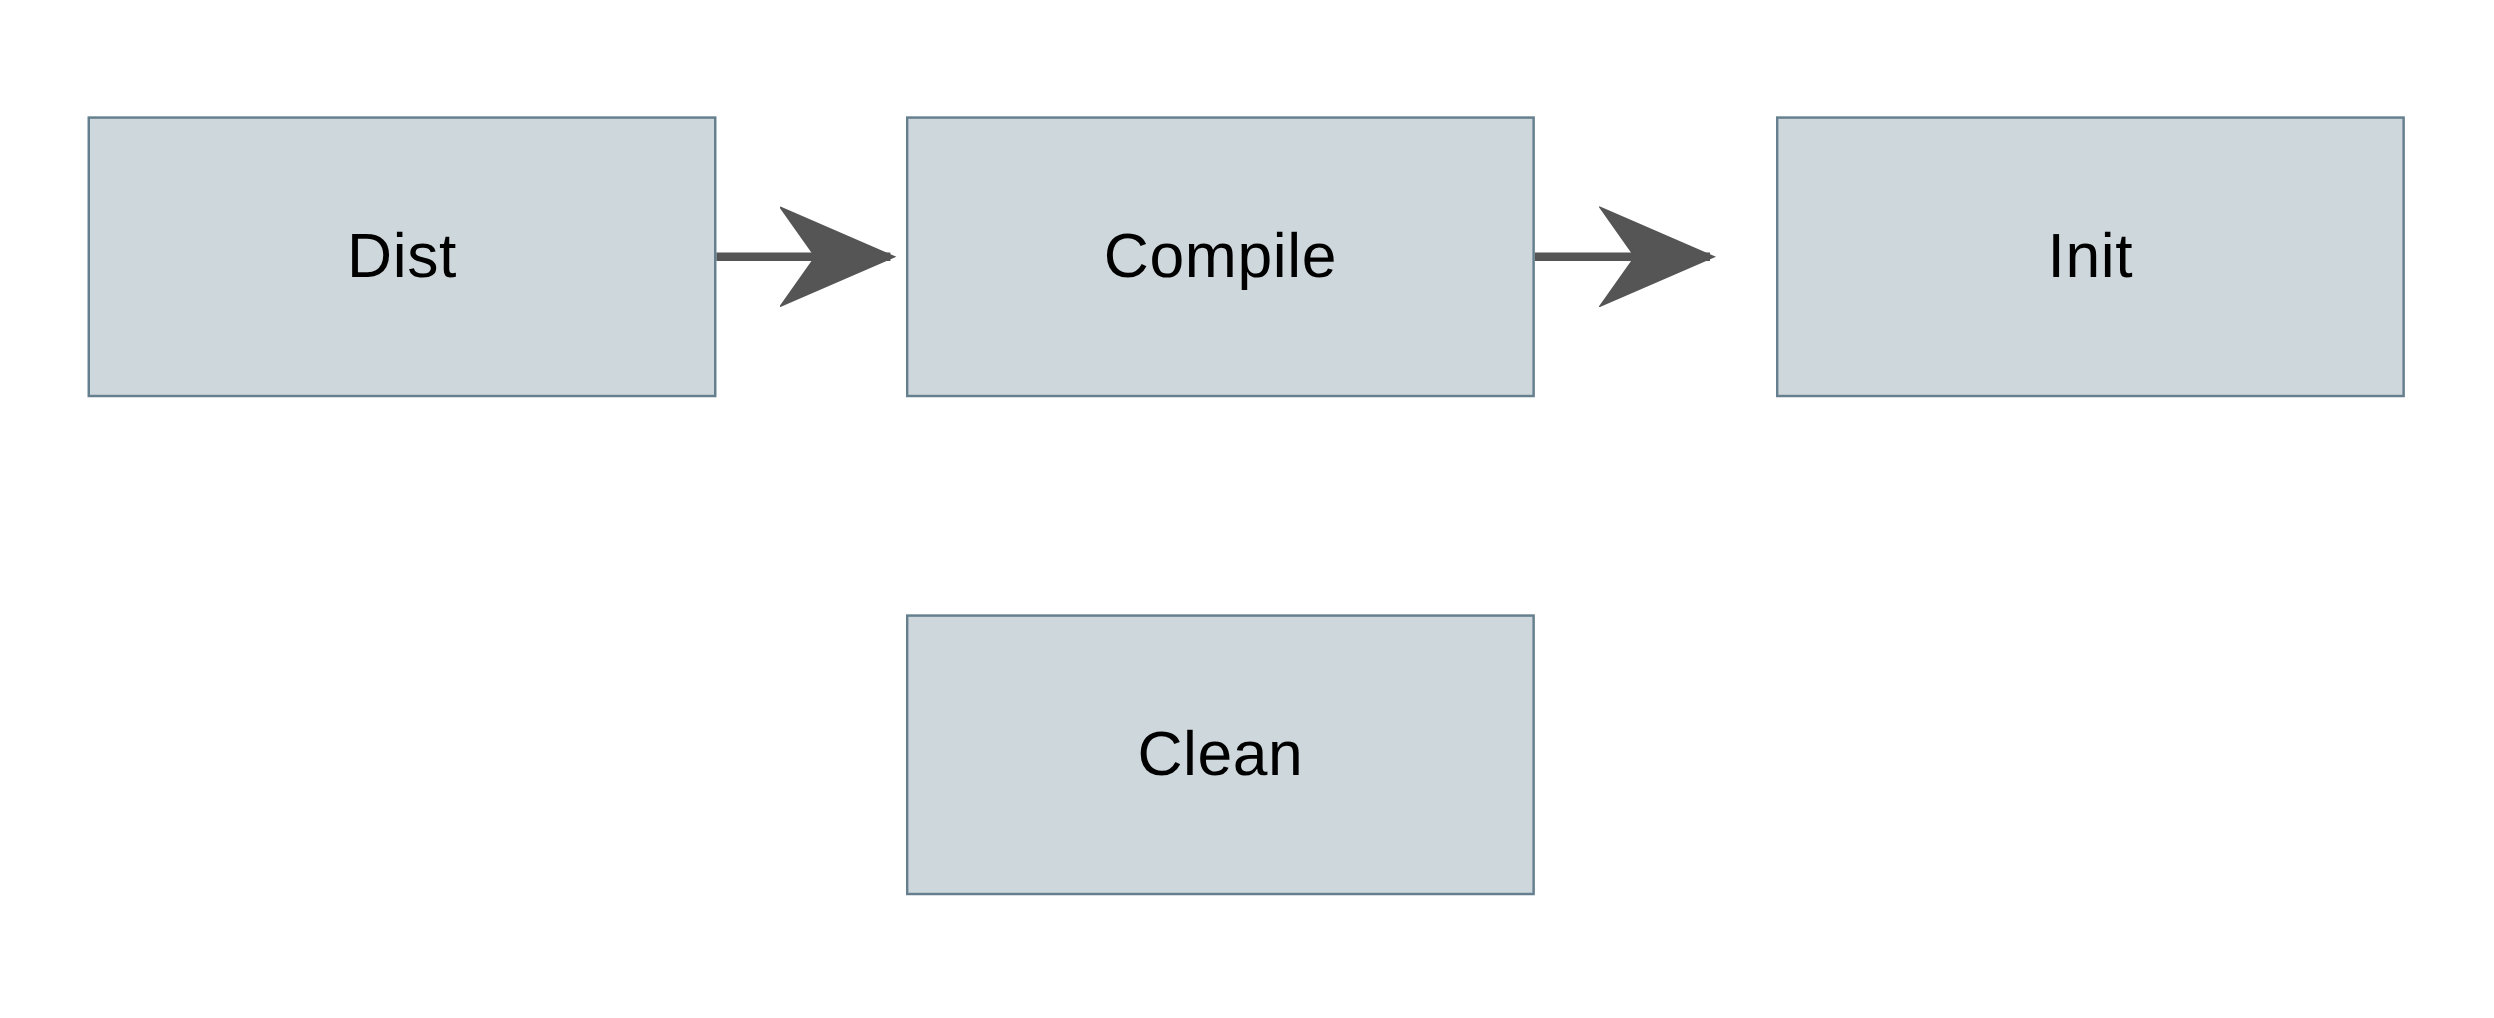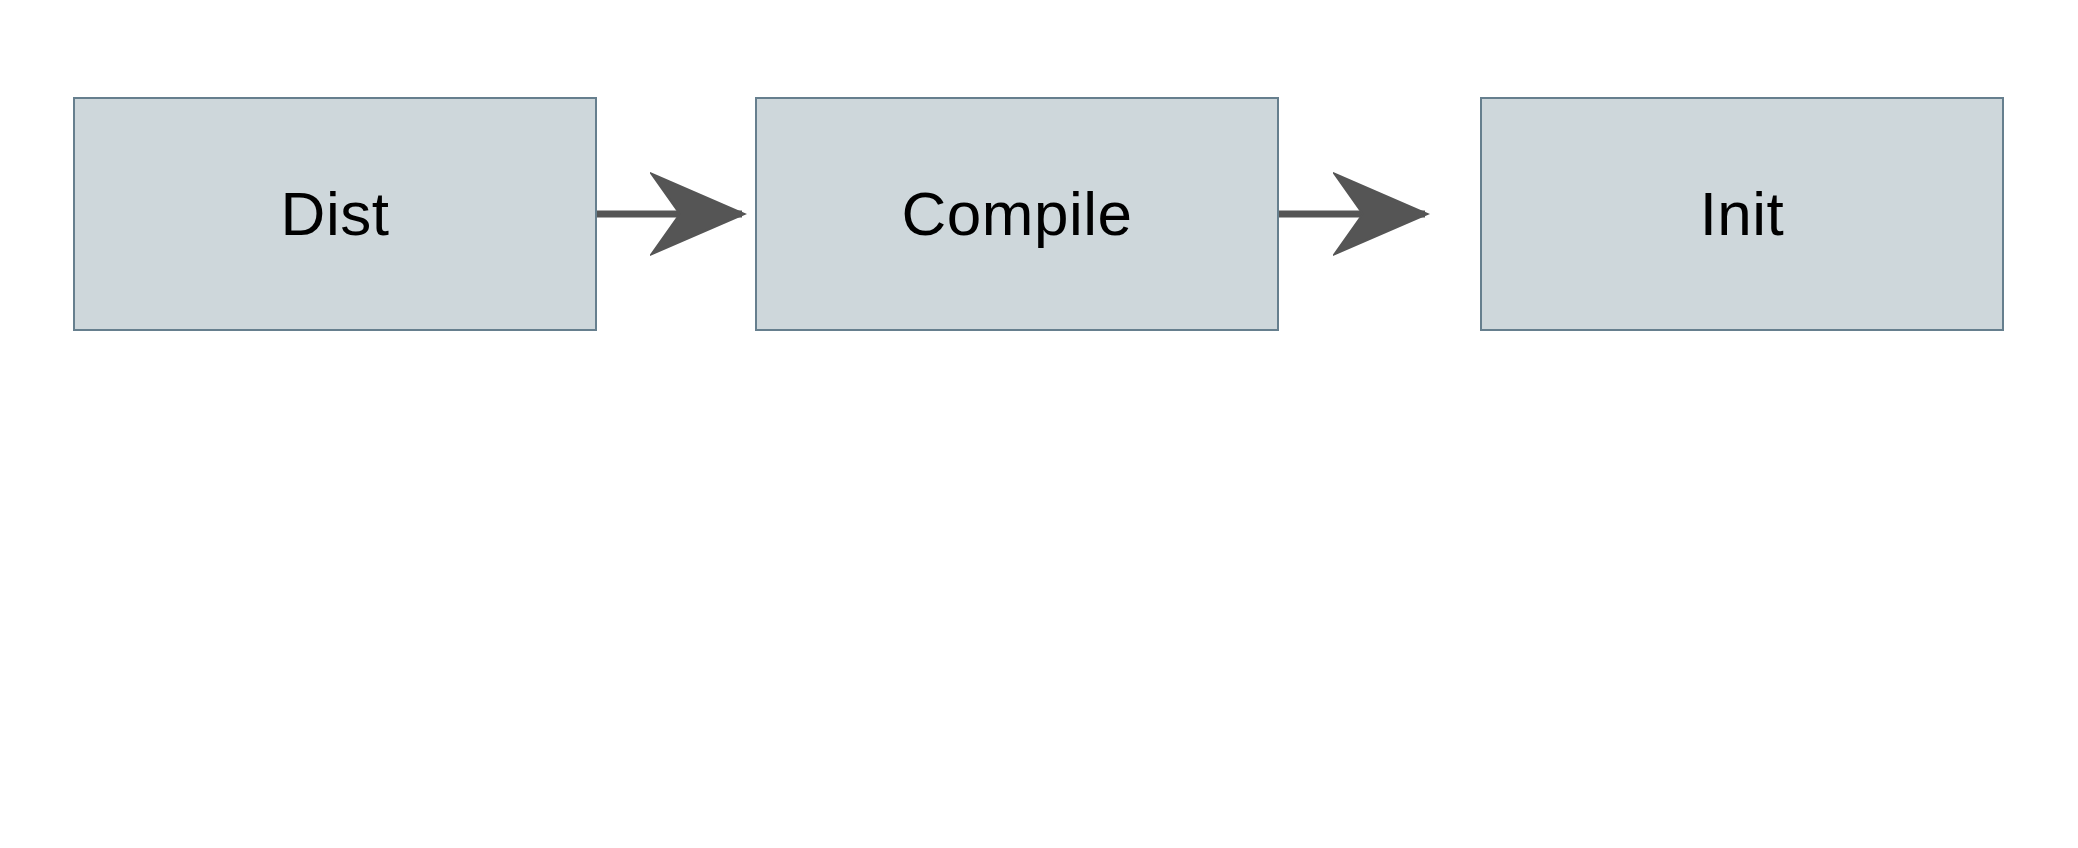--- a/index.html
+++ b/index.html
@@ -23,21 +23,21 @@
     box-sizing: border-box;
     background: #ced7db;
     border: 2.5px solid #667f8e;
     display: flex;
     align-items: center;
     justify-content: center;
     user-select: none;
   }
   .node-label {
     font-family: "Liberation Sans", sans-serif;
-    font-size: 62px;
+    font-size: 52px;
     font-weight: 400;
     color: #000000;
     line-height: 1;
     letter-spacing: 0.5px;
     white-space: nowrap;
   }
   .edge-layer {
     position: absolute;
     left: 0;
     top: 0;
@@ -85,14 +85,17 @@
   </div>
 
   <div class="node" id="node-compile">
     <span class="node-label">Compile</span>
   </div>
 
   <div class="node" id="node-init">
     <span class="node-label">Init</span>
   </div>
 
+  <div class="node" id="node-clean">
+    <span class="node-label">Clean</span>
+  </div>
 
 </div>
 
 </body></html>

